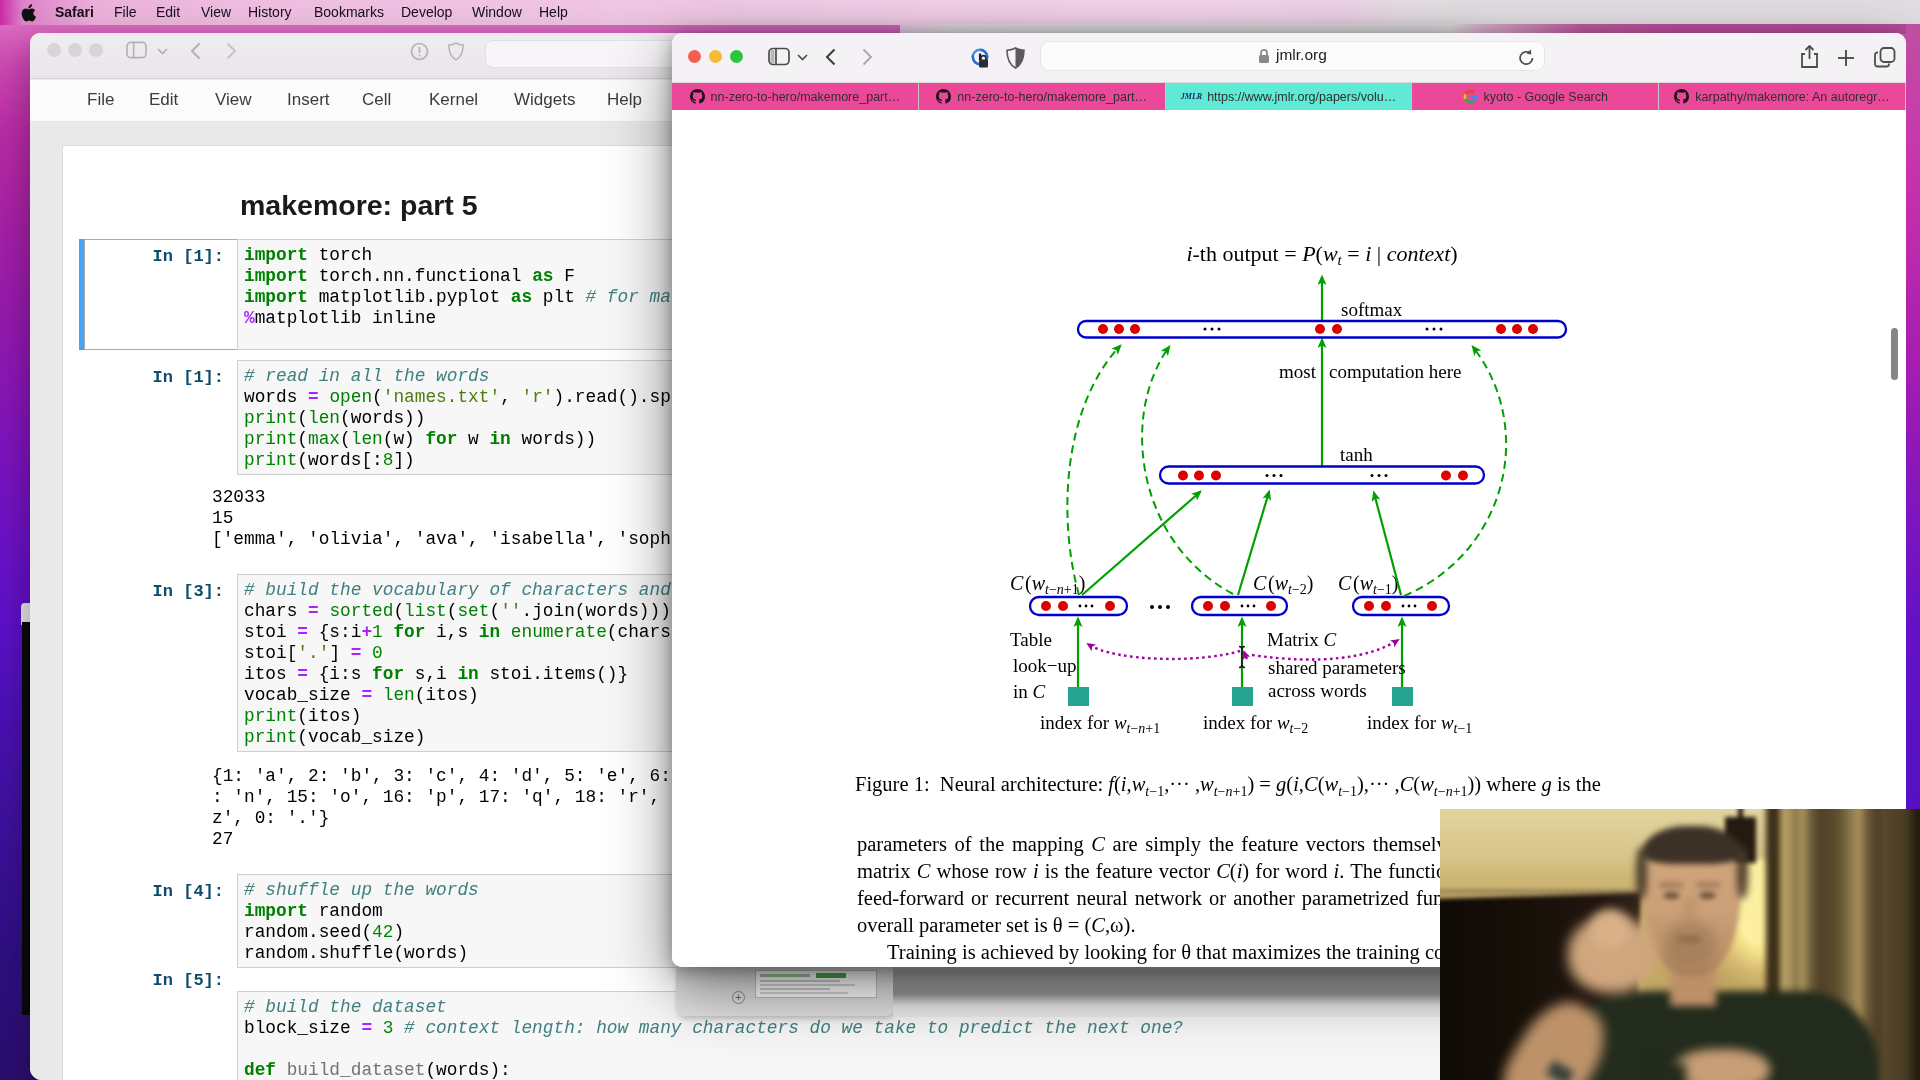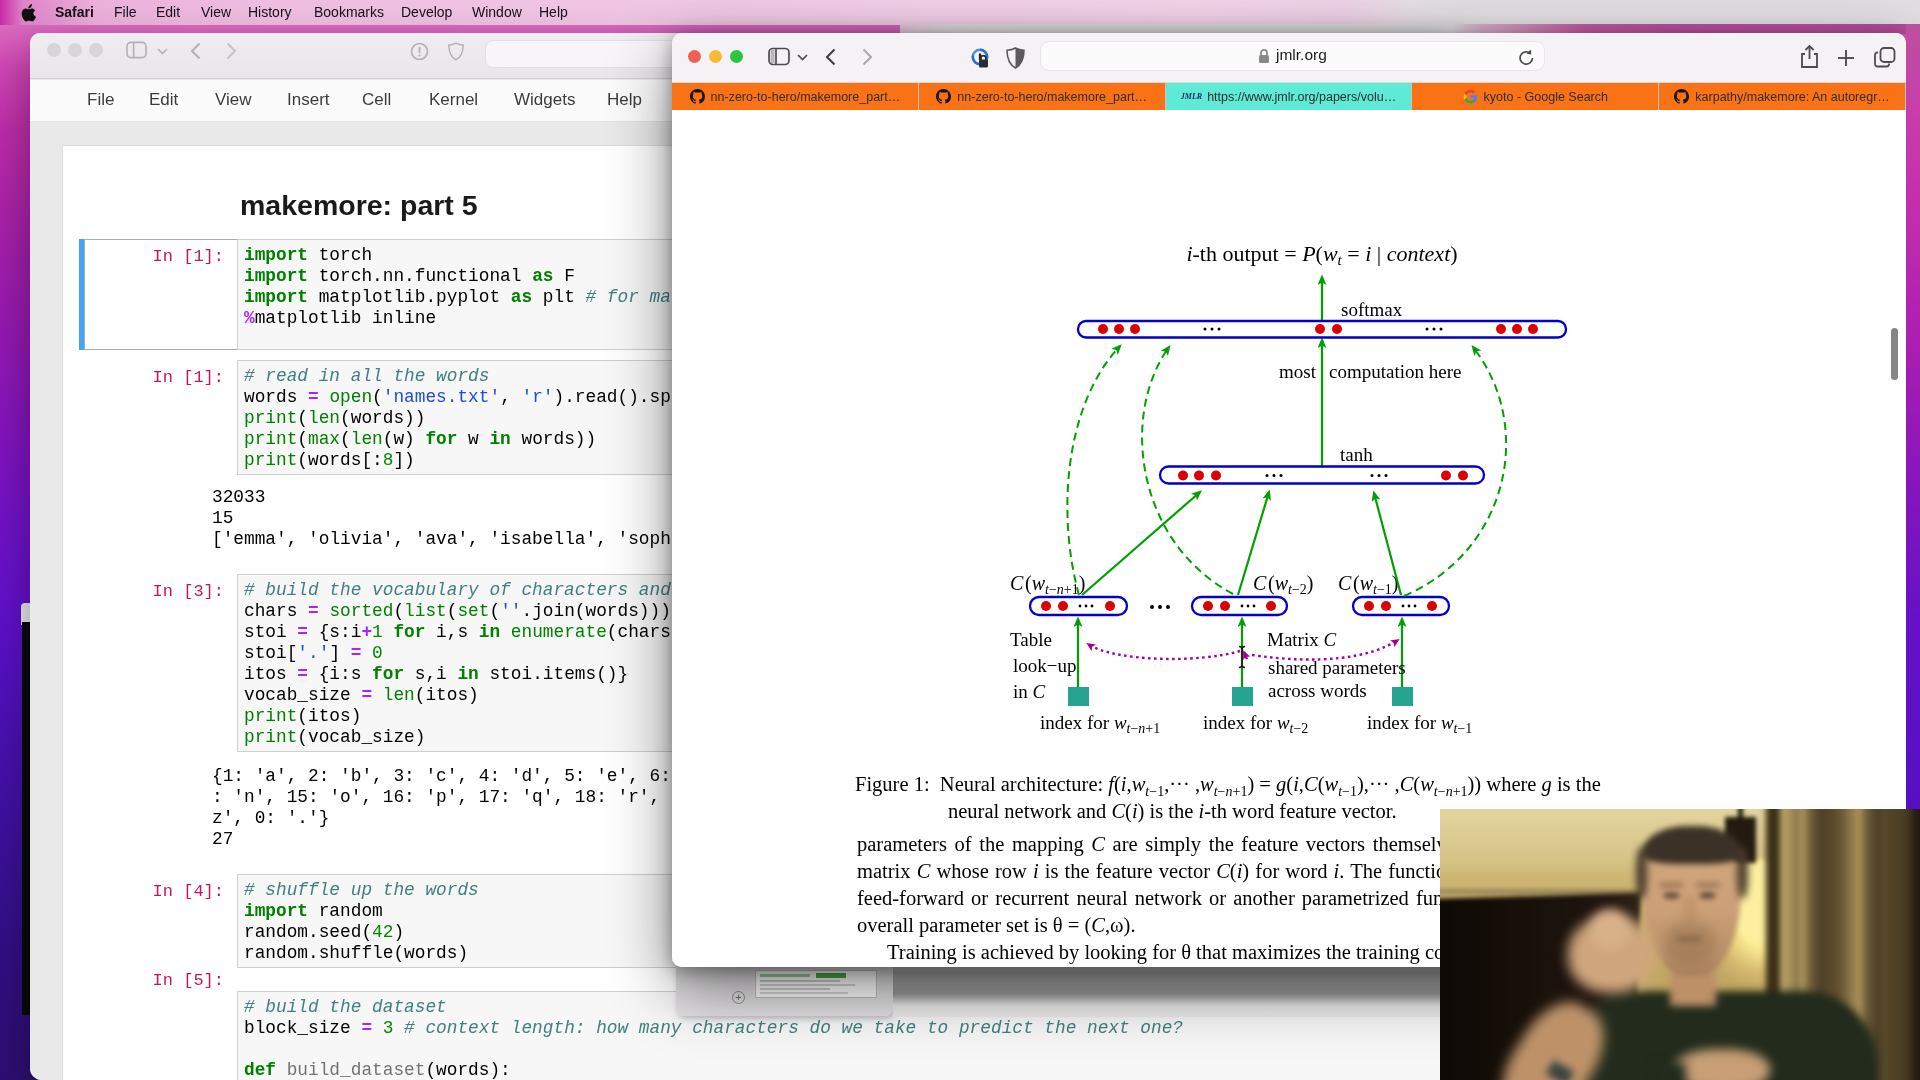--- a/index.html
+++ b/index.html
@@ -38,30 +38,30 @@
   }
   #nbmenu span { position:absolute; top:10px; }
   #nbbody {
     position:absolute; left:0; top:90px; width:100%; height:957px;
     background:#e9e9e9; overflow:hidden; border-radius:0 0 12px 12px;
   }
   #nbpage {
     position:absolute; left:32px; top:22px; width:1390px; height:940px;
     background:#ffffff; border:1px solid #dcdcdc;
   }
-  .prompt { position:absolute; font-family:"Liberation Mono", monospace; font-size:17px; color:#be185d; width:194px; text-align:right; }
+  .prompt { position:absolute; font-family:"Liberation Mono", monospace; font-size:17px; color:#0c4a6e; width:194px; text-align:right;font-weight:bold; }
   .codebox {
     position:absolute; left:237px; background:#f7f7f7; border:1px solid #cfcfcf;
     font-family:"Liberation Mono", monospace; font-size:17.8px; line-height:21px;
     color:#000; padding:5px 6px 5px 6px; white-space:pre; width:1208px;
   }
   .outp { position:absolute; left:212px; font-family:"Liberation Mono", monospace; font-size:17.8px; line-height:21px; color:#000; white-space:pre; }
   .kw  { color:#008000; font-weight:bold; }
   .bi  { color:#008000; }
-  .st  { color:#1d4ed8; }
+  .st  { color:#4d7c0f; }
   .nm  { color:#080; }
   .op  { color:#AA22FF; font-weight:bold; }
   .cm  { color:#408080; font-style:italic; }
   .fn  { color:#737373; }
 
   
   #midpanel {
     position:absolute; left:676px; top:966px; width:217px; height:50px;
     background:linear-gradient(180deg,#d8d6d8,#e4e2e4);
     border-radius:0 0 8px 8px; box-shadow:2px 2px 6px rgba(0,0,0,0.25);
@@ -84,21 +84,21 @@
     border-bottom:1px solid #dcd9dc;
   }
   .tlight { position:absolute; top:16px; width:13px; height:13px; border-radius:50%; }
   #stabs {
     position:absolute; left:0; top:50px; width:100%; height:27px;
     background:#d8d6d8; display:flex;
   }
   .tab {
     position:relative; width:246.8px; height:27px; font-size:12.5px; color:#2e2e2e;
     display:flex; align-items:center; justify-content:center;
-    border-right:1px solid #c6c4c6; background:#f97316;
+    border-right:1px solid #c6c4c6; background:#ec4899;
     white-space:nowrap; overflow:hidden;
   }
   .tab.active { background:#5eead4; }
   #scontent {
     position:absolute; left:0; top:77px; width:100%; height:857px;
     background:#ffffff; overflow:hidden; border-radius:0 0 10px 10px;
     font-family:"Liberation Serif", serif; color:#000;
   }
   .ser { font-family:"Liberation Serif", serif; }
 
@@ -435,21 +435,20 @@
       <g stroke="#1a1a1a" stroke-width="1.6">
         <line x1="1242" y1="648" x2="1242" y2="666"></line>
         <path d="M1239 646.5 C1240.5 646.5 1242 647.5 1242 649"></path>
           <path d="M1245 646.5 C1243.5 646.5 1242 647.5 1242 649"></path>
         <path d="M1239 667.5 C1240.5 667.5 1242 666.5 1242 665"></path>
           <path d="M1245 667.5 C1243.5 667.5 1242 666.5 1242 665"></path>
       </g>
     </svg>
 
     <div class="abs ser" style="left:183px; top:663px; font-size:20.5px; color:#000;">Figure 1: &nbsp;Neural architecture: <i>f</i>(<i>i</i>,<i>w<sub style="font-size:14px;">t</sub></i><sub style="font-size:14px;">−1</sub>,··· ,<i>w<sub style="font-size:14px;">t</sub></i><sub style="font-size:14px;">−<i>n</i>+1</sub>) = <i>g</i>(<i>i</i>,<i>C</i>(<i>w<sub style="font-size:14px;">t</sub></i><sub style="font-size:14px;">−1</sub>),··· ,<i>C</i>(<i>w<sub style="font-size:14px;">t</sub></i><sub style="font-size:14px;">−<i>n</i>+1</sub>)) where <i>g</i> is the</div>
-    <div class="abs ser" style="left:276px; top:690px; font-size:20.5px; color:#000;">neural network and <i>C</i>(<i>i</i>) is the <i>i</i>-th word feature vector.</div>
 
     <div class="abs ser" style="left:185px; top:723px; font-size:20.5px; color:#000; word-spacing:2.5px;">parameters of the mapping <i>C</i> are simply the feature vectors themselves, represented by a |<i>V</i>| × <i>m</i></div>
     <div class="abs ser" style="left:185px; top:750px; font-size:20.5px; color:#000; word-spacing:1px;">matrix <i>C</i> whose row <i>i</i> is the feature vector <i>C</i>(<i>i</i>) for word <i>i</i>. The function <i>g</i> may be implemented by a</div>
     <div class="abs ser" style="left:185px; top:777px; font-size:20.5px; color:#000; word-spacing:2px;">feed-forward or recurrent neural network or another parametrized function, with parameters ω. The</div>
     <div class="abs ser" style="left:185px; top:804px; font-size:20.5px; color:#000;">overall parameter set is θ = (<i>C</i>,ω).</div>
     <div class="abs ser" style="left:215px; top:831px; font-size:20.5px; color:#000;">Training is achieved by looking for θ that maximizes the training corpus penalized log-likelihood:</div>
 
     <div class="abs" style="left:1219px; top:218px; width:7px; height:52px; background:#868686; border-radius:4px;"></div>
   </div>
 </div>

